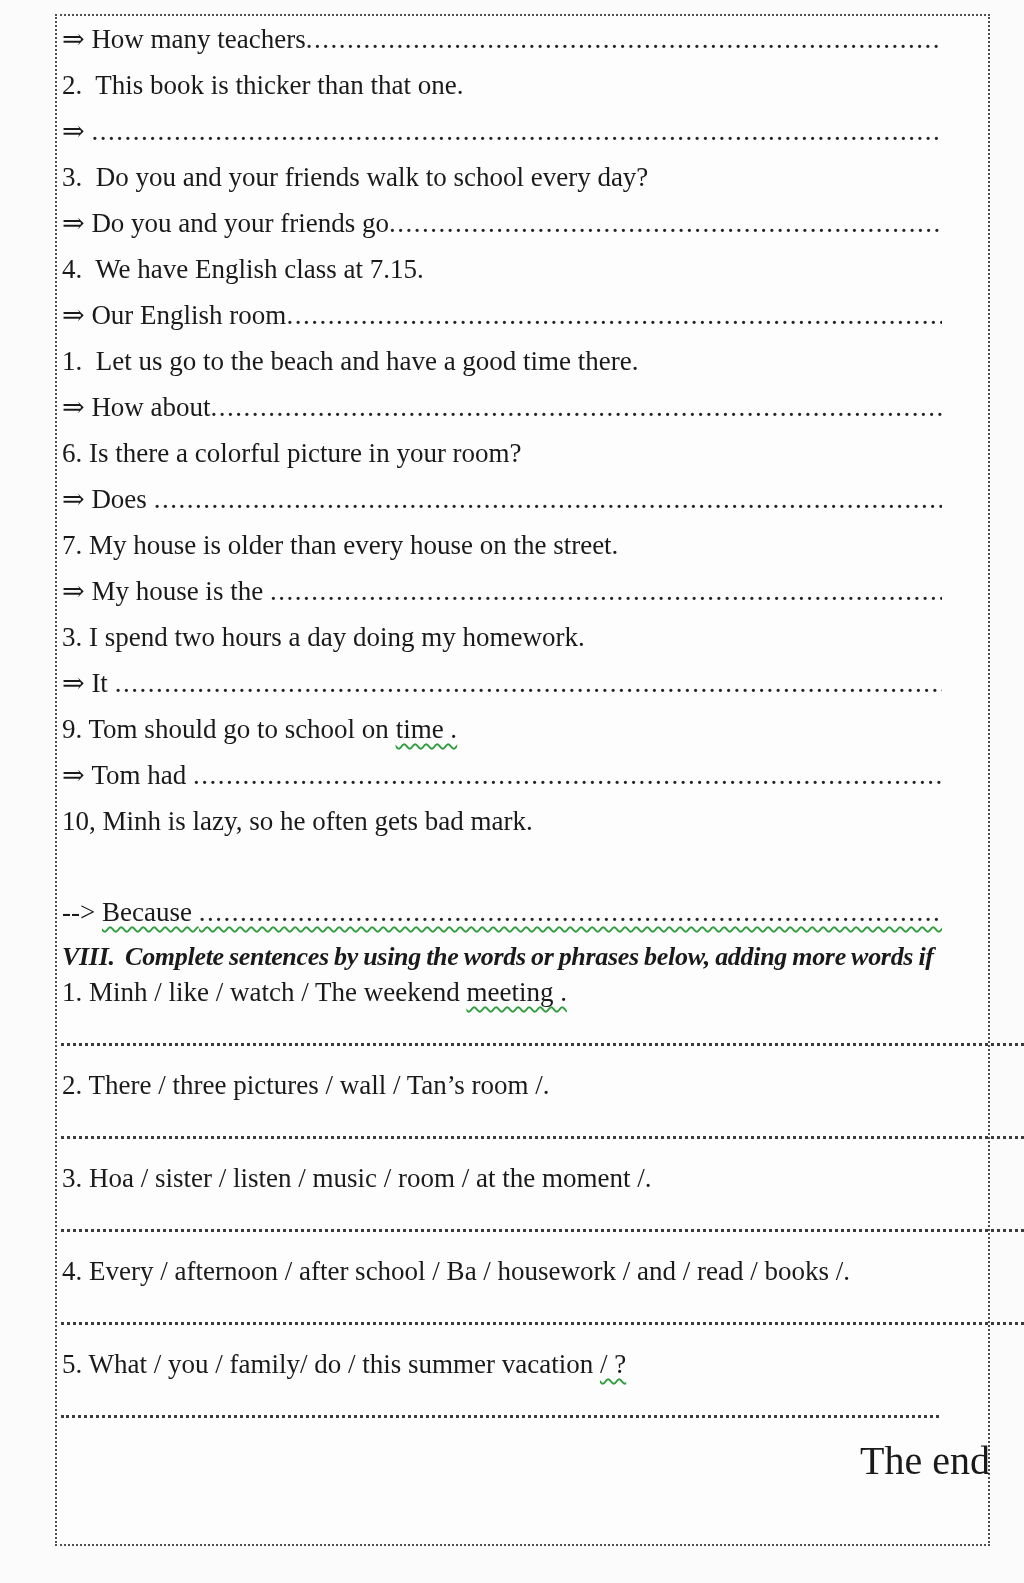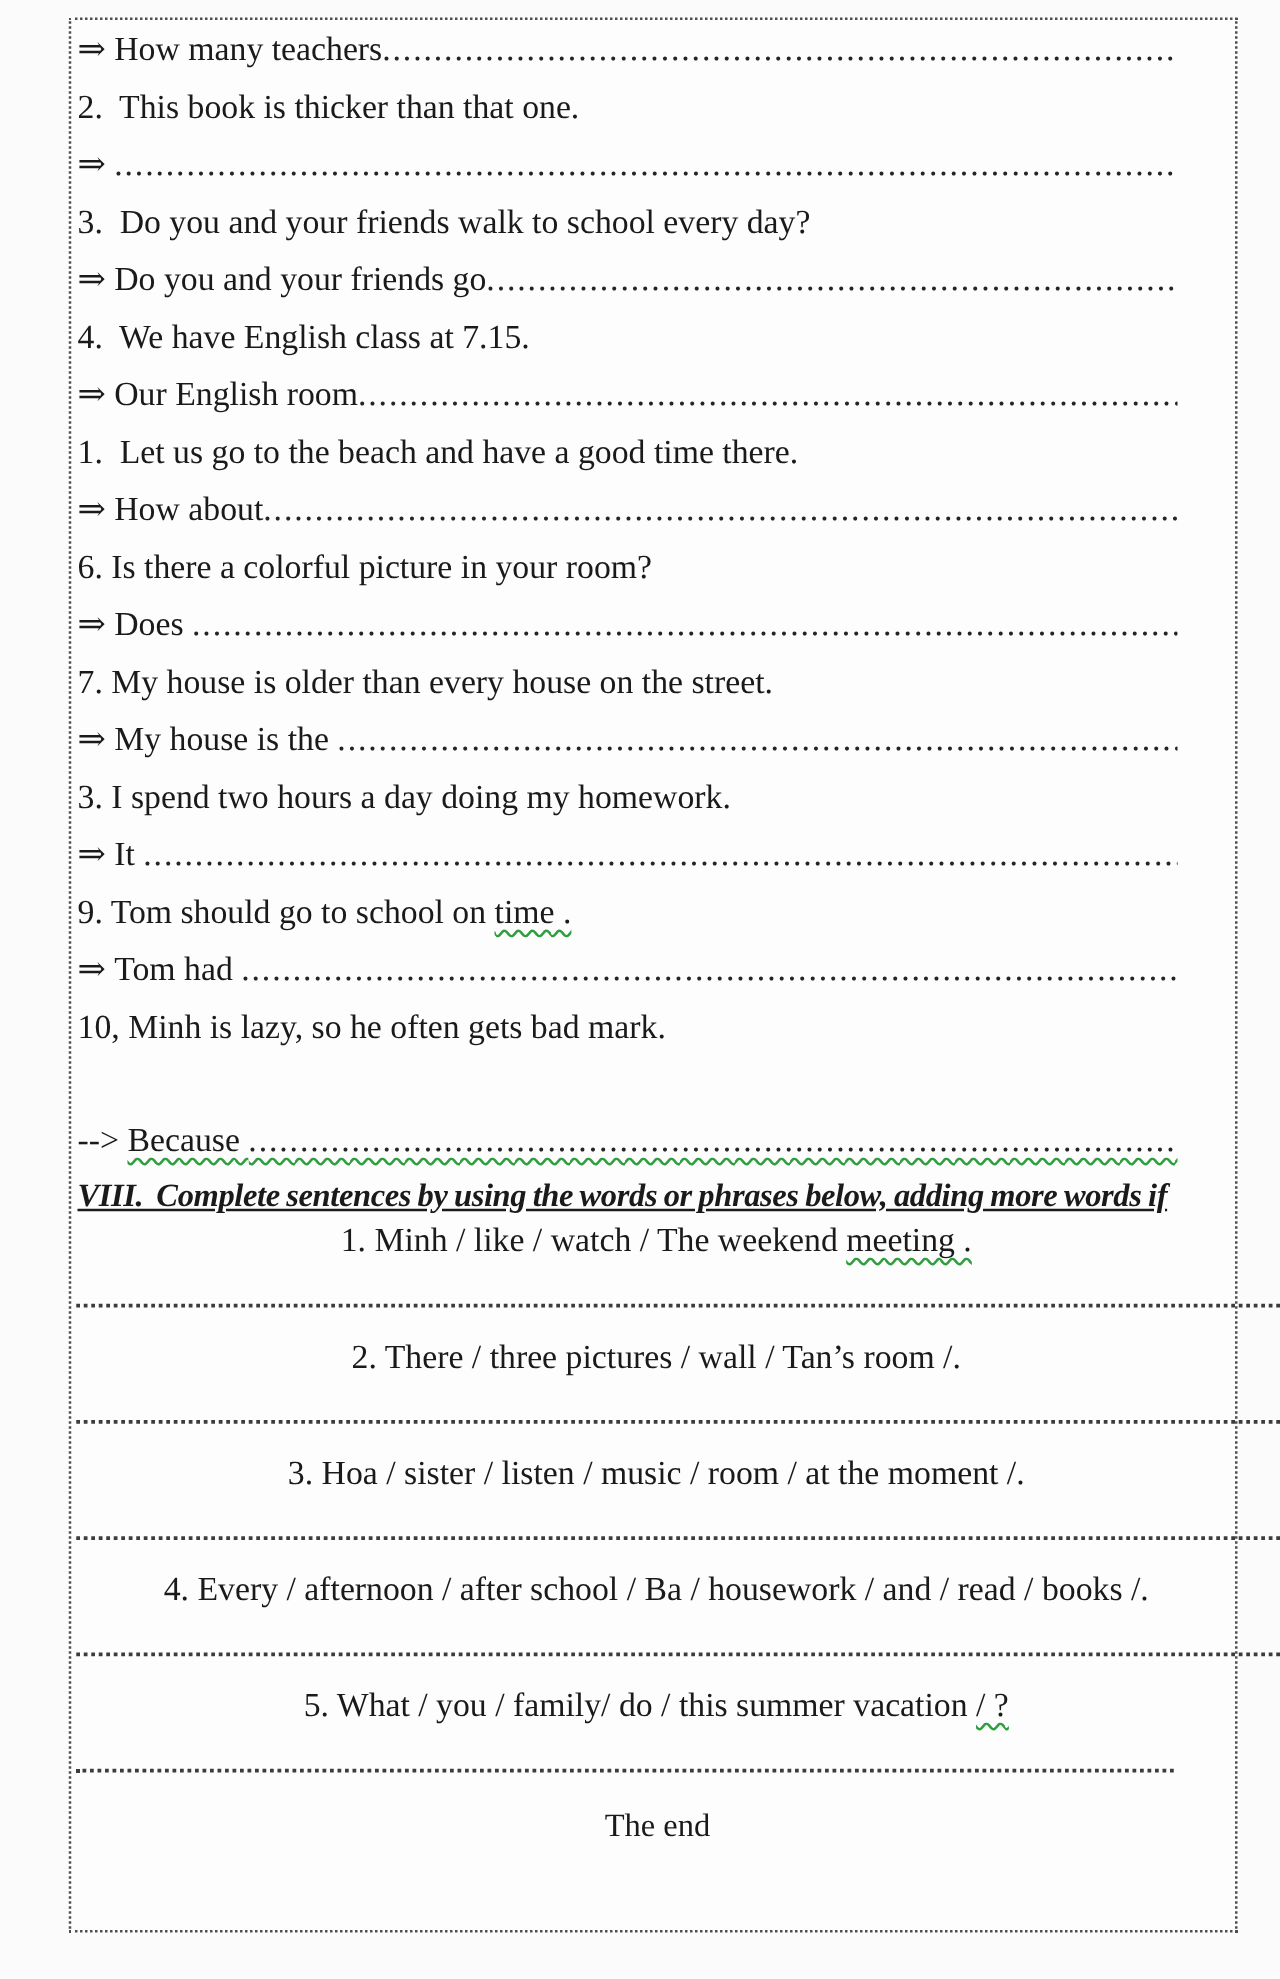--- a/index.html
+++ b/index.html
@@ -56,34 +56,33 @@
   }
   .heading {
     font-weight: bold;
     font-style: italic;
     font-size: 26px;
     line-height: 30px;
     margin-top: 7px;
     letter-spacing: -0.3px;
     word-spacing: -1px;
     white-space: pre;
-    text-decoration: underline;
   }
-  .item { line-height: 40px; text-align: center; }
+  .item { line-height: 40px; }
   .answer-line {
     height: 0;
     border-bottom: 3px dotted #3c3c3c;
     margin: 31px 0 19px -1px;
     width: 878px;
   }
   .answer-line.bleed { width: 975px; }
   .the-end {
     width: 928px;
-    text-align: center;
-    font-size: 26px;
+    text-align: right;
+    font-size: 40px;
     line-height: 42px;
     margin-top: 22px;
     white-space: pre;
   }
 </style>
 </head>
 <body>
 
 <div class="canvas">
   <div class="page">

